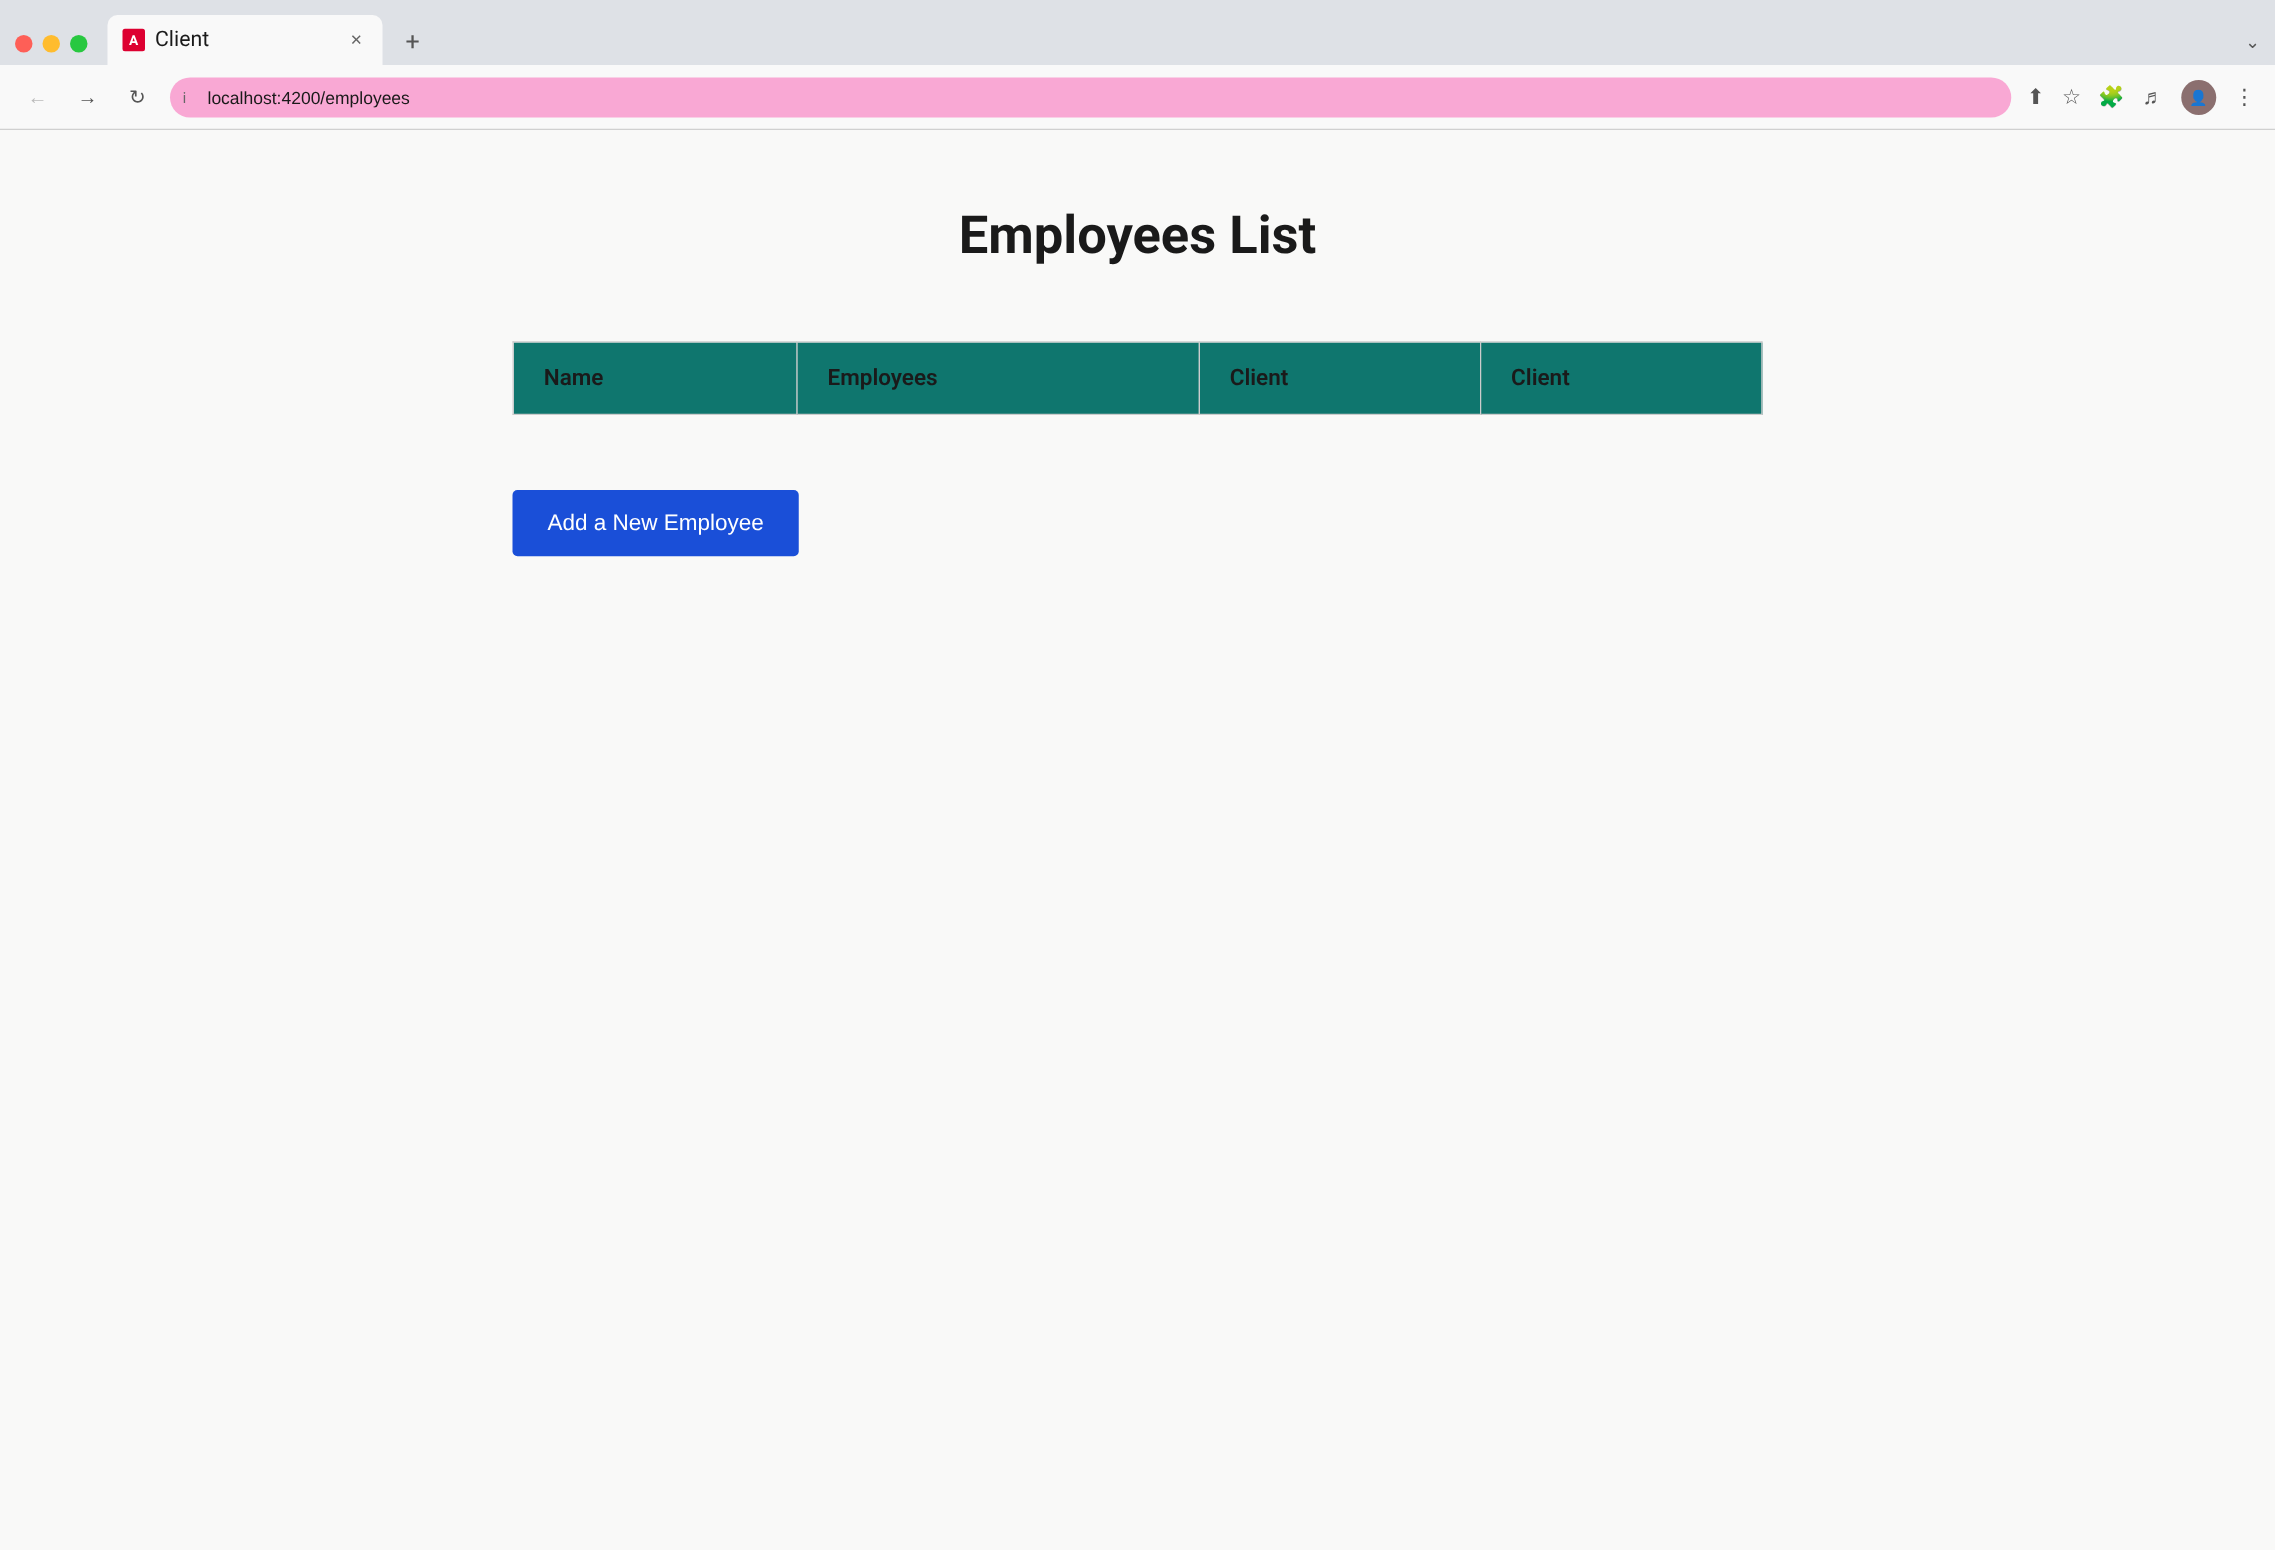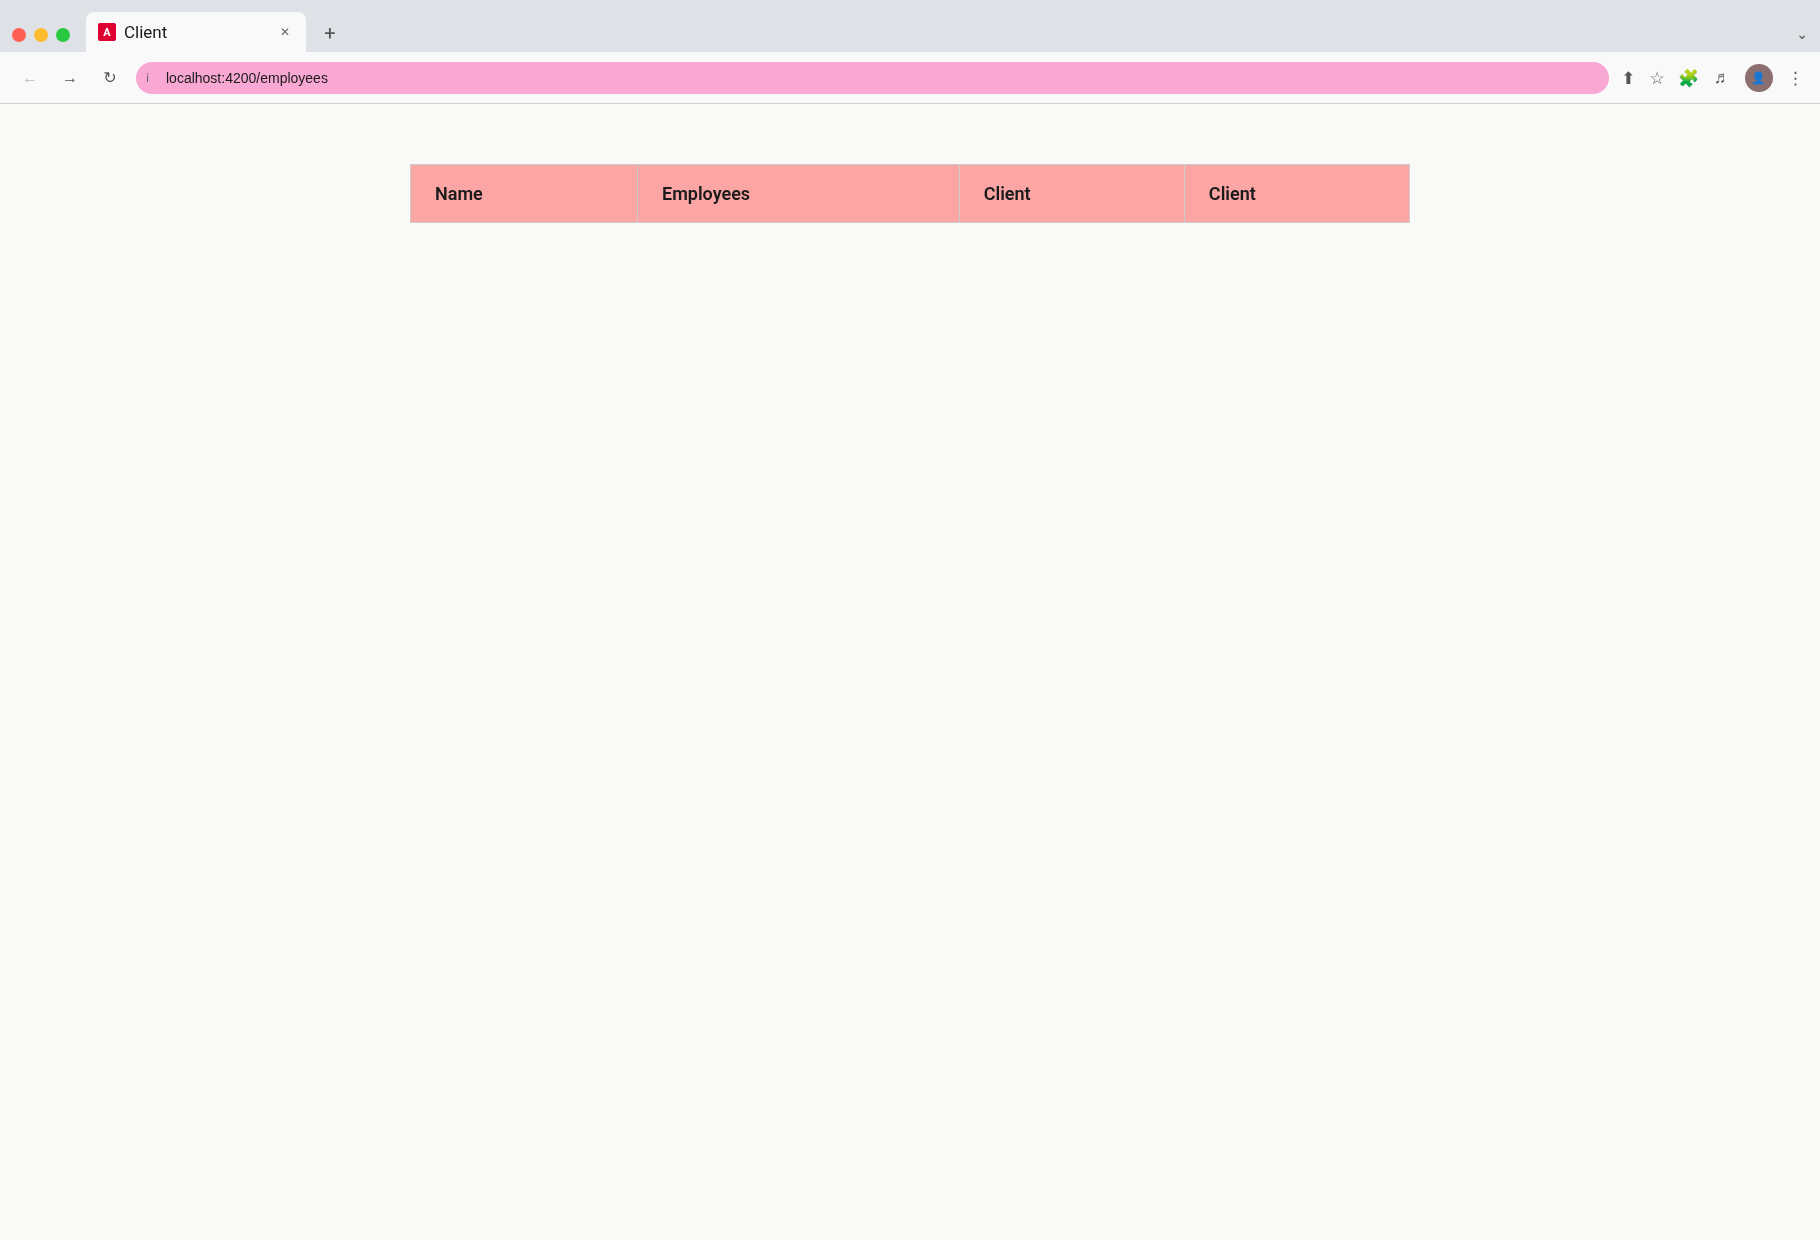--- a/index.html
+++ b/index.html
@@ -222,21 +222,21 @@
       border: 1px solid #ccc;
     }
 
     .employees-table th {
       text-align: left;
       padding: 18px 24px;
       font-size: 18px;
       font-weight: 600;
       color: #1a1a1a;
       border: 1px solid #ccc;
-      background: #fca5a5;
+      background: #0f766e;
     }
 
     .add-employee-btn {
       margin-top: 32px;
       align-self: flex-start;
       margin-left: calc((100% - 1000px) / 2);
       background: #1a4fd8;
       color: white;
       border: none;
       border-radius: 4px;
@@ -305,32 +305,36 @@
       <span class="toolbar-icon">♬</span>
       <div class="avatar">
         <span>👤</span>
       </div>
       <span class="toolbar-icon">⋮</span>
     </div>
   </div>
 
   <div class="page-content">
 
+    <h1 class="page-title">Employees List</h1>
 
     <div class="table-wrapper">
       <table class="employees-table">
         <thead>
           <tr>
             <th>Name</th>
             <th>Employees</th>
             <th>Client</th>
             <th>Client</th>
           </tr>
         </thead>
         <tbody>
           
         </tbody>
       </table>
     </div>
 
+    <div class="button-wrapper">
+      <button class="add-employee-btn">Add a New Employee</button>
+    </div>
 
   </div>
 </div>
 
 </body></html>

